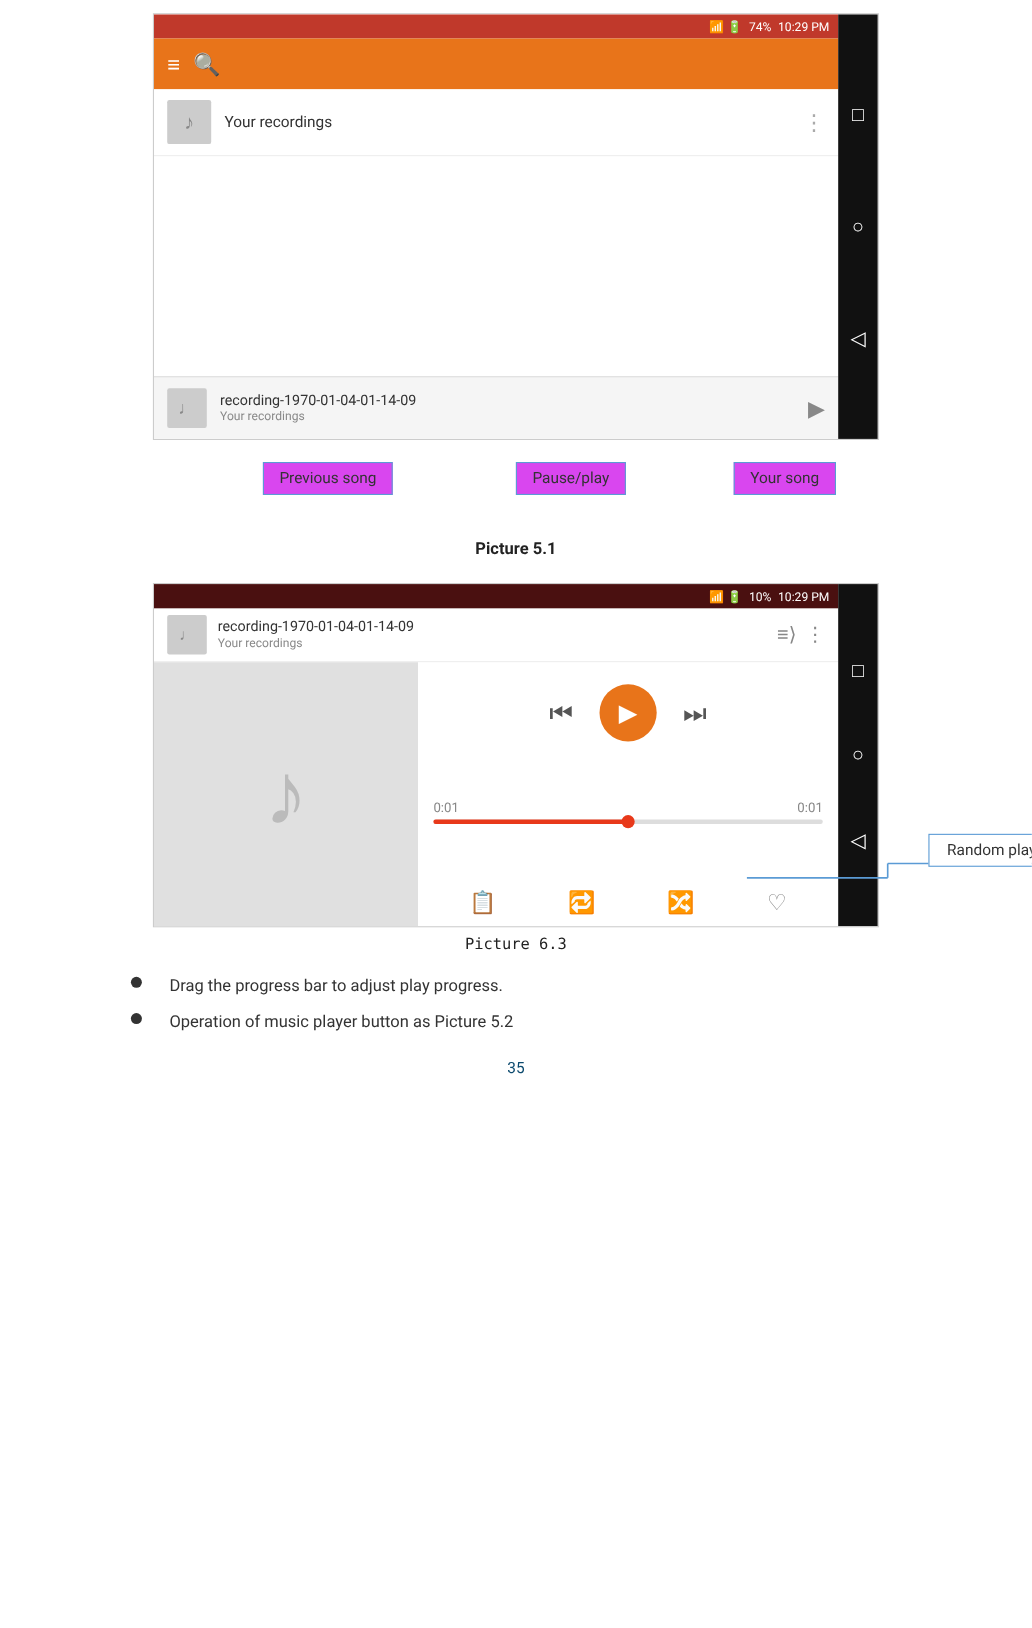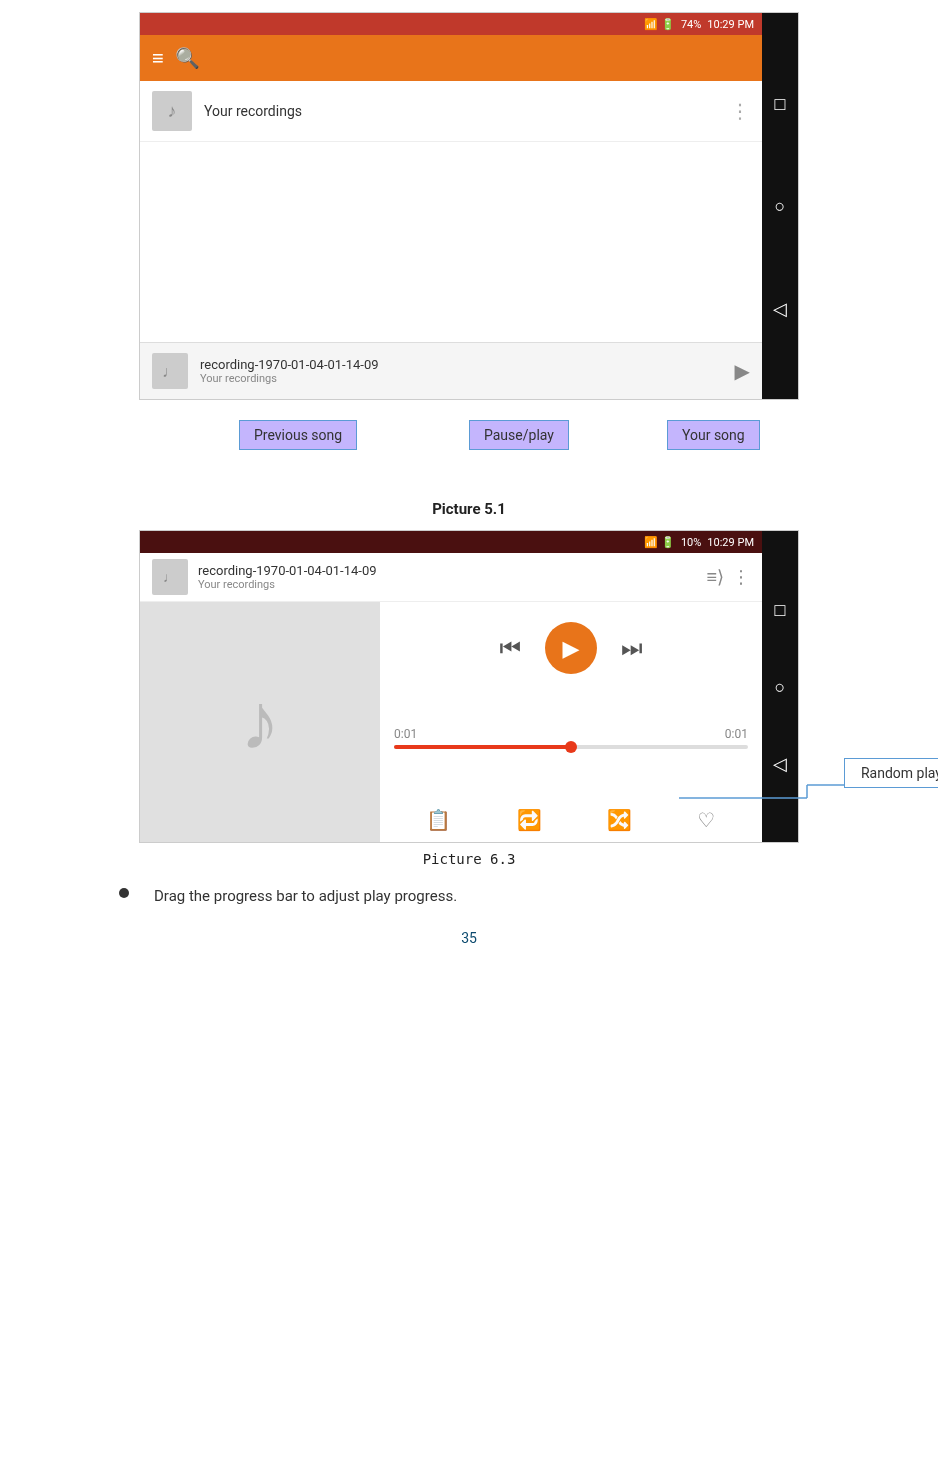--- a/index.html
+++ b/index.html
@@ -101,21 +101,21 @@
       color: #888; font-size: 16px;
       margin-right: 12px;
     }
     .song-info { flex: 1; }
     .song-name { font-size: 13px; }
     .song-artist { font-size: 11px; color: #888; }
     .play-btn { color: #888; font-size: 20px; }
     .callout-box {
       position: absolute;
       border: 1.5px solid #5b9bd5;
-      background: #c4b5fd;
+      background: #d946ef;
       padding: 6px 14px;
       font-size: 14px;
       color: #333;
       white-space: nowrap;
     }
     .callout-prev { top: 20px; left: 100px; }
     .callout-pause { top: 20px; left: 330px; }
     .callout-next { top: 20px; left: 528px; }
 
     .picture-label {
@@ -355,21 +355,21 @@
     <div class="side-btn">◁</div>
   </div>
 </div>
 
 <div class="callout-container" style="position:relative; height:130px;">
 
   <div class="callout-box callout-prev">Previous song</div>
   <div class="callout-box callout-pause">Pause/play</div>
   <div class="callout-box callout-next">Your song</div>
 
-  <div style="position:absolute; bottom:6px; left:50%; transform:translateX(-50%);" class="picture-label">Picture 5.1</div>
+  <div style="position:absolute; bottom:16px; left:50%; transform:translateX(-50%);" class="picture-label">Picture 5.1</div>
 </div>
 
 <div class="ss2-outer" style="position:relative;">
   <div class="screenshot-2">
     <div class="player-screen">
       <div class="player-status-bar">
         <span>📶 🔋</span>
         <span>10%</span>
         <span>10:29 PM</span>
       </div>
@@ -431,15 +431,19 @@
   </svg>
 </div>
 
 <div class="picture-label-2">Picture 6.3</div>
 
 <div class="bullets">
   <div class="bullet-item">
     <div class="bullet-dot"></div>
     <span>Drag the progress bar to adjust play progress.</span>
   </div>
+  <div class="bullet-item">
+    <div class="bullet-dot"></div>
+    <span>Operation of music player button as Picture 5.2</span>
+  </div>
 </div>
 
 <div class="page-number">35</div>
 
 </body></html>

